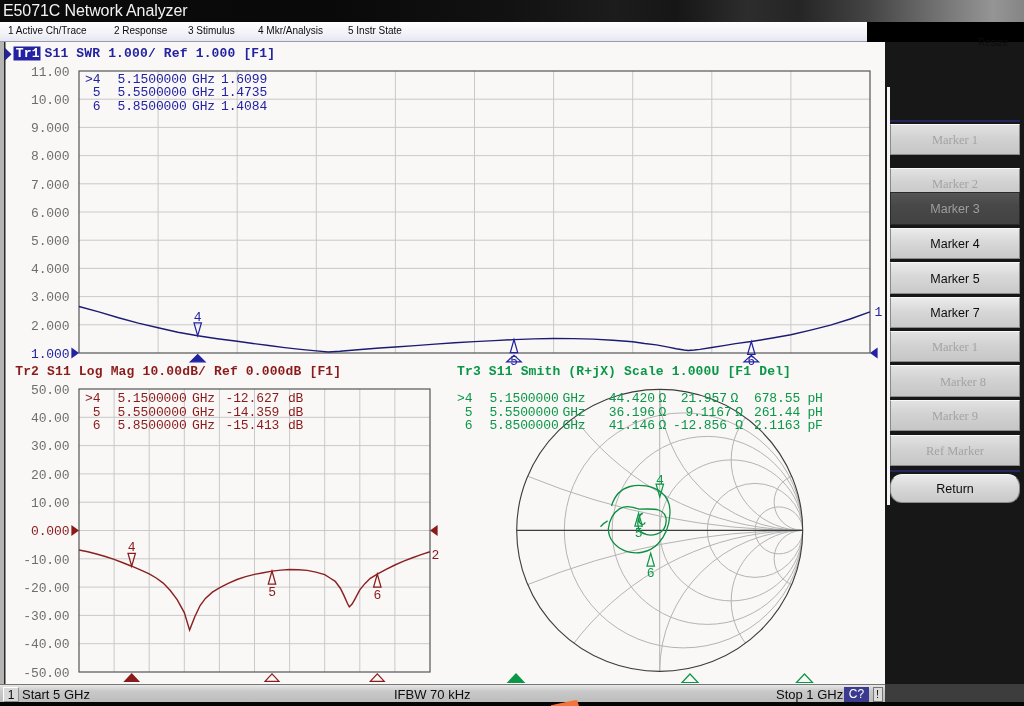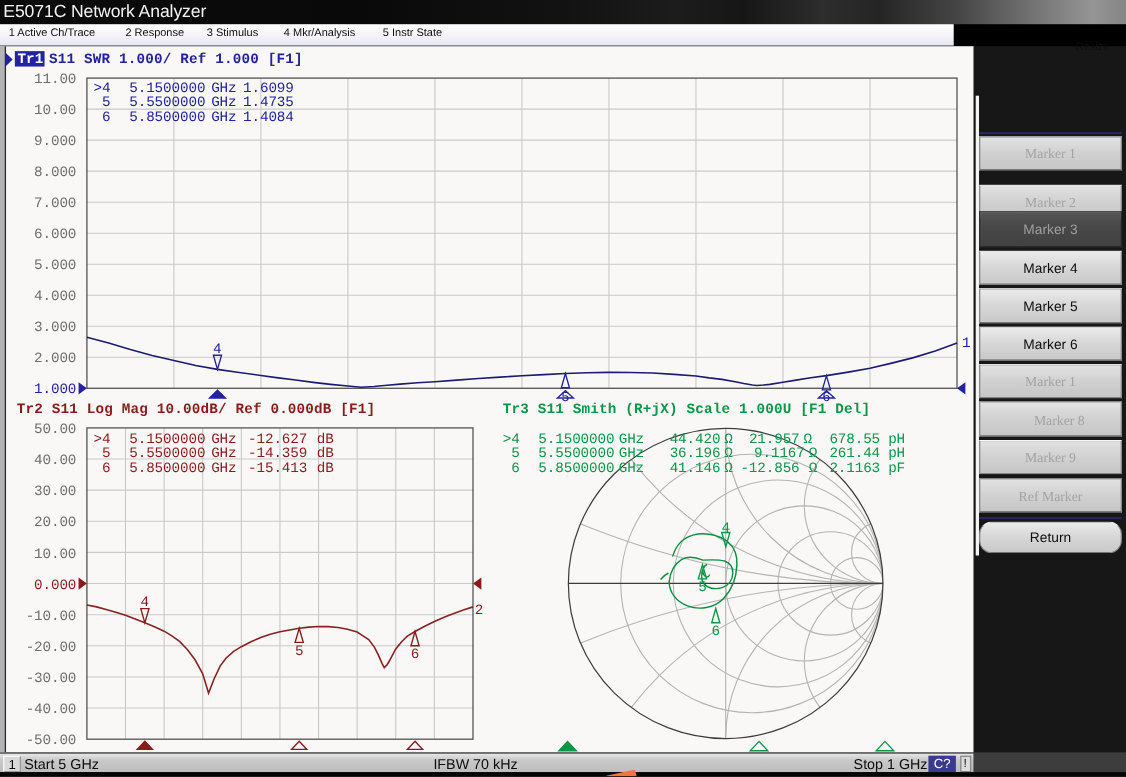--- a/index.html
+++ b/index.html
@@ -234,21 +234,21 @@
 <span style="left:188px;">3 Stimulus</span>
 <span style="left:258px;">4 Mkr/Analysis</span>
 <span style="left:348px;">5 Instr State</span>
 <span style="left:978px;margin-top:12px;">Resize</span>
 </div>
     <div class="btn dis" style="top:124px;height:31px;line-height:31px;">Marker 1</div>
     <div class="btn dis" style="top:158px;height:31px;line-height:31px;margin-top:10px;">Marker 2</div>
     <div class="btn sel" style="top:192px;height:33px;line-height:33px;">Marker 3</div>
     <div class="btn" style="top:228px;height:31px;line-height:31px;">Marker 4</div>
     <div class="btn" style="top:262px;height:32px;line-height:32px;">Marker 5</div>
-    <div class="btn" style="top:297px;height:31px;line-height:31px;">Marker 6</div>
+    <div class="btn" style="top:297px;height:31px;line-height:31px;">Marker 7</div>
     <div class="btn dis" style="top:331px;height:31px;line-height:31px;">Marker 1</div>
     <div class="btn dis" style="top:365px;height:32px;line-height:32px;padding-left:16px;">Marker 8</div>
     <div class="btn dis" style="top:400px;height:31px;line-height:31px;">Marker 9</div>
     <div class="btn dis" style="top:435px;height:31px;line-height:31px;">Ref Marker</div>
     <div class="btn" style="top:474px;height:29px;line-height:29px;border-radius:12px;">Return</div>
     <div class="sep" style="top:120px;"></div>
     <div class="sep" style="top:470px;"></div>
 <div id="statusbar">
 <div id="numbox">1</div>
 <span class="t" style="left:22px;">Start 5 GHz</span>

